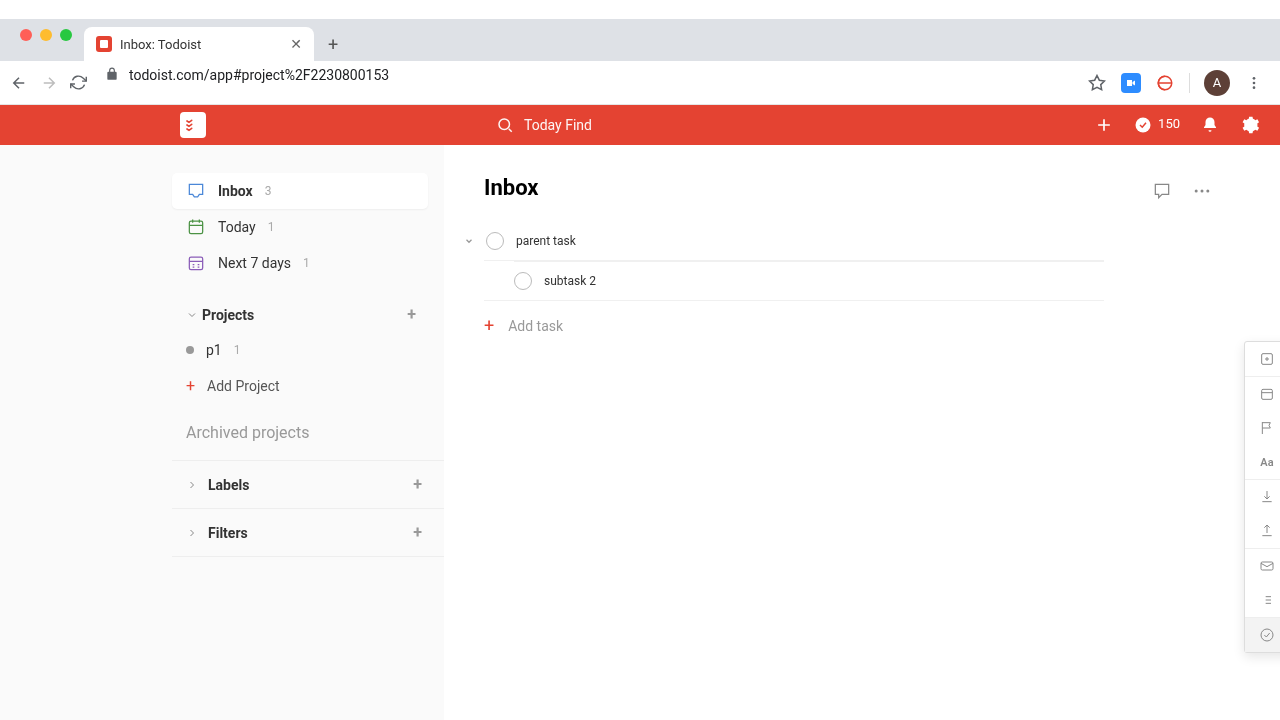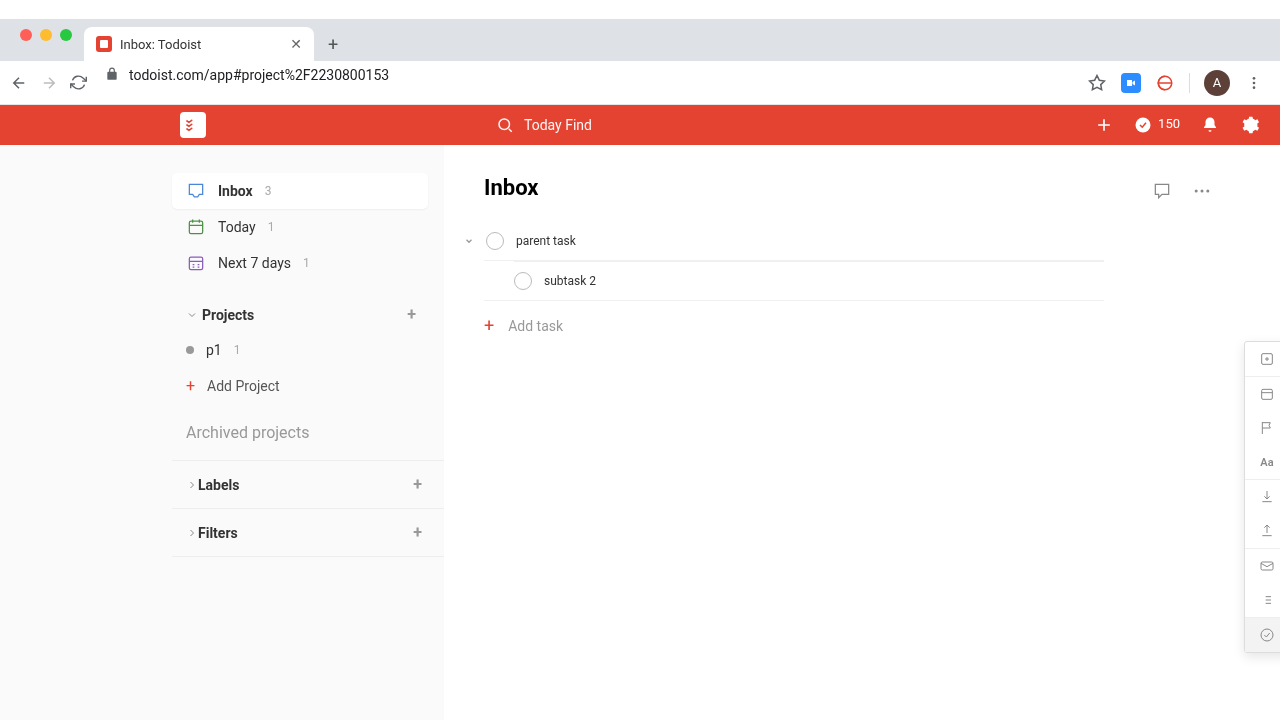--- a/index.html
+++ b/index.html
@@ -51,21 +51,21 @@
 .section-header { display:flex; align-items:center; padding:10px 14px; gap:4px; font-size:14px; font-weight:700; color:#333; cursor:pointer; margin-right:6px; }
 .section-header .spacer { flex:1; }
 .plus-small { color:#999; font-size:16px; cursor:pointer; padding:0 8px; }
 .project-item { display:flex; align-items:center; padding:8px 14px; gap:12px; font-size:14px; color:#333; cursor:pointer; }
 .project-dot { width:8px; height:8px; border-radius:50%; background:#999; }
 .project-count { color:#aaa; font-size:12px; }
 .add-project { display:flex; align-items:center; padding:10px 14px; gap:12px; color:#e44332; font-size:14px; cursor:pointer; }
 .add-project span:last-child { color:#555; }
 .archived { padding: 18px 14px; color:#999; font-size:16px; }
 .divider { border-top:1px solid #eee; margin-right:0; }
-.collapsed-section { display:flex; align-items:center; padding:14px 14px; gap:0; font-size:14px; font-weight:700; color:#333; cursor:pointer; }
+.collapsed-section { display:flex; align-items:center; padding:14px 14px; gap:10px; font-size:14px; font-weight:700; color:#333; cursor:pointer; }
 
 
 .main { flex:1; padding: 30px 0 0 40px; position:relative; }
 .main-inner { max-width: 620px; }
 .page-title { font-size:22px; font-weight:700; margin-bottom:22px; }
 .page-actions { position:absolute; top:36px; right:68px; display:flex; gap:20px; color:#888; }
 .task-row { display:flex; align-items:center; gap:12px; padding:10px 0; font-size:12px; color:#333; }
 .task-row.sub { padding-left:30px; }
 .expand-chevron { color:#999; font-size:10px; margin-left:-20px; cursor:pointer; }
 .checkbox { width:18px; height:18px; border:1px solid #bbb; border-radius:50%; cursor:pointer; }

